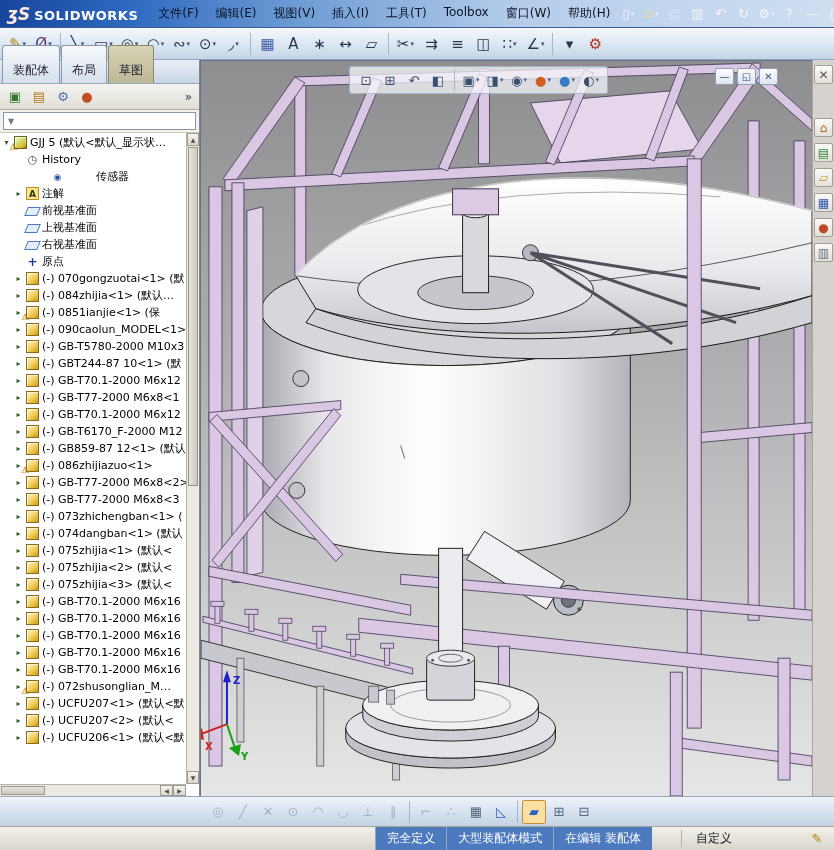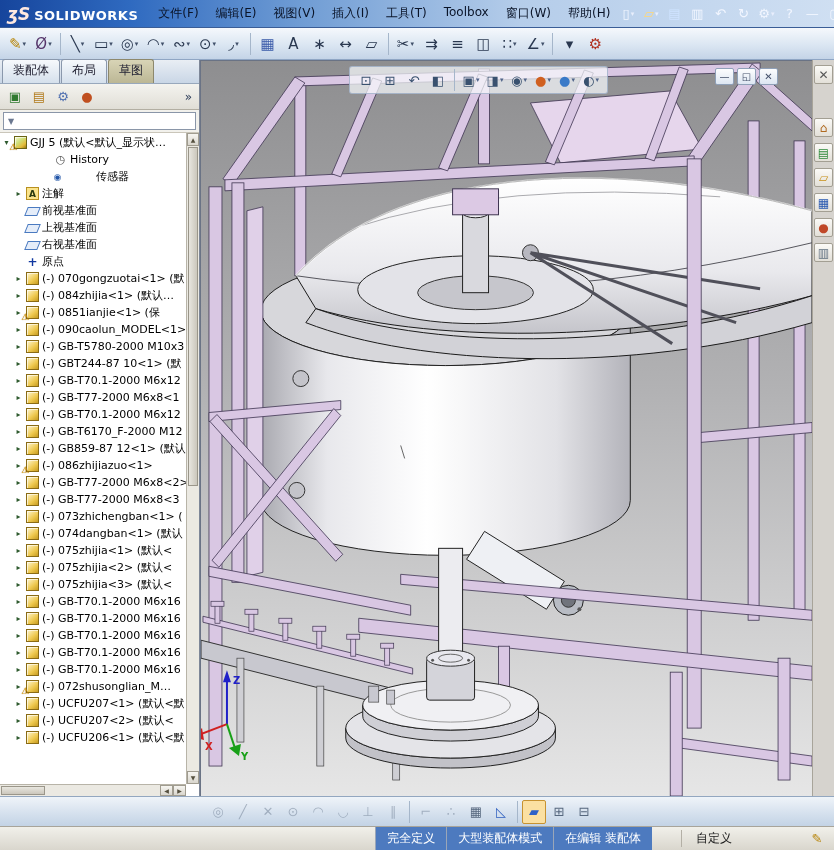--- a/index.html
+++ b/index.html
@@ -39,21 +39,21 @@
   .tsep { width:1px; height:22px; background:#a5b6ca; margin:0 3px; display:inline-block; flex:none; }
 
   
   .main { position:absolute; top:60px; left:0; right:0; bottom:54px; display:flex; }
 
   
   .panel { width:200px; flex:none; display:flex; flex-direction:column;
            background:#f2f1ec; border-right:1px solid #7e8798; }
   .tabs { height:24px; flex:none; display:flex; align-items:flex-end; gap:1px; padding-left:2px;
           background:linear-gradient(#e9eef4,#c9d6e6); border-bottom:1px solid #98a8bc; }
-  .tab { padding:2px 10px 4px; border:1px solid #8a98ac; border-bottom:none;
+  .tab { padding:16px 10px 4px; border:1px solid #8a98ac; border-bottom:none;
          border-radius:3px 3px 0 0; background:linear-gradient(#f6f9fc,#d5e0ec); color:#223; white-space:nowrap; }
   .tab.active { background:linear-gradient(#d8d4b6,#bcb795); border-color:#8d886c; }
   .ptools { height:26px; flex:none; display:flex; align-items:center; gap:4px; padding:0 5px;
             background:linear-gradient(#f4f3ef,#e0ded6); border-bottom:1px solid #b2aea2; }
   .pt-btn { width:20px; height:20px; display:flex; align-items:center; justify-content:center; font-size:13px; }
   .chev { margin-left:auto; color:#30405c; font-size:12px; padding-right:2px; }
   .filter { height:18px; flex:none; display:flex; align-items:center; gap:4px; margin:2px 3px;
             background:#fff; border:1px solid #8a96a8; padding:0 4px; }
   .funnel { font-size:8px; color:#6b7890; }
   .fline { flex:1; height:10px; }
@@ -266,21 +266,21 @@
       </div>
       <div class="treewrap">
         <div class="tree">
             <div class="trow warn" style="padding-left: 2px;">
     <span class="exp">▾</span>
     <span class="ticon i-assembly">
                 <i class="wbadge">⚠</i>
               </span>
     <span class="tlabel">GJJ 5 (默认&lt;默认_显示状…</span>
   </div>
-            <div class="trow" style="padding-left: 14px; margin-left: 28px;">
+            <div class="trow" style="padding-left: 14px;">
     <span class="exp"></span>
     <span class="ticon i-history"></span>
     <span class="tlabel">History</span>
   </div>
             <div class="trow" style="padding-left: 10px; gap: 32px;">
     <span class="exp"></span>
     <span class="ticon i-sensors"></span>
     <span class="tlabel">传感器</span>
   </div>
             <div class="trow" style="padding-left: 14px;">

